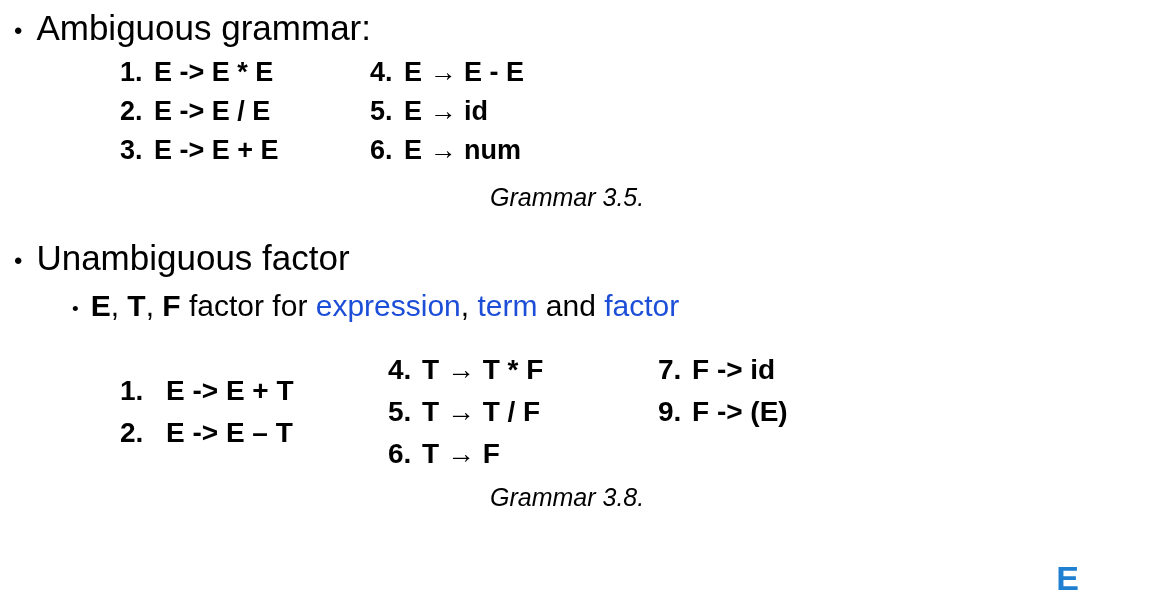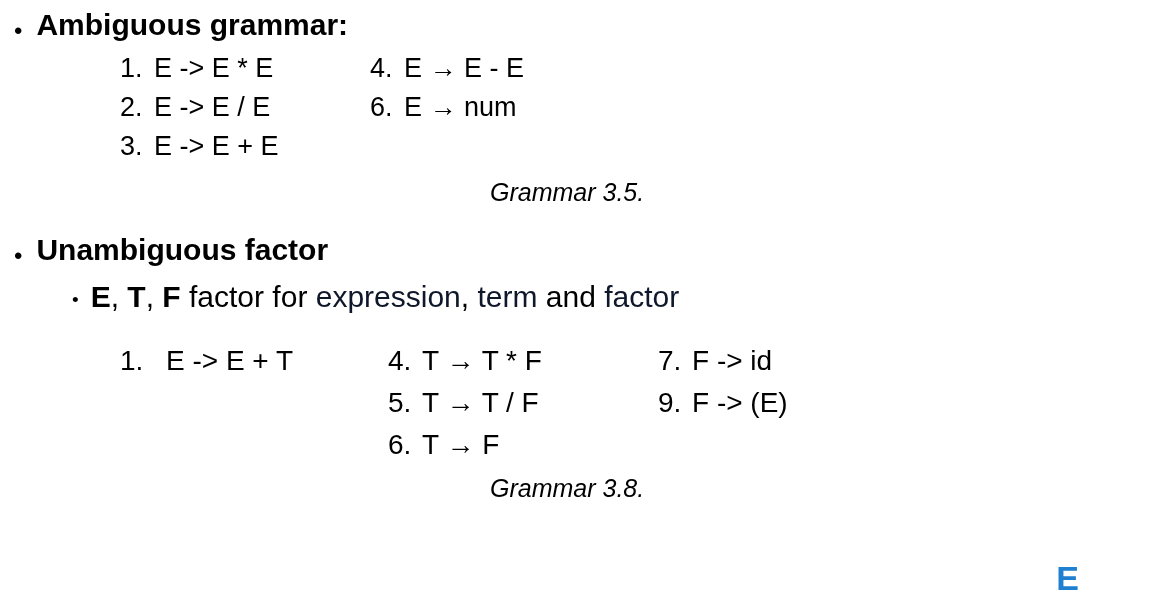--- a/index.html
+++ b/index.html
@@ -32,56 +32,55 @@
     line-height: 1.12;
     margin-left: 14px;
   }
   .bullet-l1 .dot {
     font-size: 24px;
     line-height: 1;
     padding-top: 11px;
     margin-right: 14px;
   }
   .bullet-l1 .txt {
-    font-size: 30px;
-    font-weight: bold;
+    font-size: 35px;
   }
 
   .bullet-l2 {
     display: flex;
     align-items: flex-start;
     margin-left: 72px;
     margin-top: 12px;
   }
   .bullet-l2 .dot {
     font-size: 19px;
     line-height: 1;
     padding-top: 10px;
     margin-right: 12px;
   }
   .bullet-l2 .txt {
     font-size: 30px;
   }
-  .blue { color: #0f172a; }
+  .blue { color: #1d4ed8; }
   .b { font-weight: bold; }
 
   
   .grammar-block {
     position: relative;
     margin-top: 10px;
   }
   .cols {
     display: flex;
   }
   .col {
     display: flex;
     flex-direction: column;
   }
   .rule {
-    font-weight: normal;
+    font-weight: bold;
     font-size: 27px;
     line-height: 1.45;
     white-space: pre;
   }
 
   .caption {
     font-style: italic;
     font-size: 25px;
     font-weight: normal;
     text-align: right;
@@ -90,21 +89,21 @@
   
   #g35 { margin-top: 6px; }
   #g35 .col1 { width: 250px; margin-left: 120px; }
   #g35 .col2 { width: 270px; }
   #g35 .col3 { width: 260px; }
   #g35 .caption-row { margin-left: 490px; margin-top: 12px; }
 
   
   #g38 { margin-top: 26px; }
   #g38 .rule { font-size: 28px; line-height: 1.5; }
-  #g38 .col1 { width: 250px; margin-left: 120px; }
+  #g38 .col1 { width: 250px; margin-left: 120px; justify-content: center; }
   #g38 .col2 { width: 270px; margin-left: 18px; }
   #g38 .col3 { width: 260px; }
   #g38 .caption-row { margin-left: 490px; margin-top: 8px; }
 
   .num-cell {
     display: inline-block;
     width: 34px;
   }
   .num-cell-wide {
     display: inline-block;
@@ -133,20 +132,21 @@
 
   <div class="grammar-block" id="g35">
     <div class="cols">
       <div class="col col1">
         <div class="rule"><span class="num-cell">1.</span><span>E -&gt; E * E</span></div>
         <div class="rule"><span class="num-cell">2.</span><span>E -&gt; E / E</span></div>
         <div class="rule"><span class="num-cell">3.</span><span>E -&gt; E + E</span></div>
       </div>
       <div class="col col2">
         <div class="rule"><span class="num-cell">4.</span><span>E → E - E</span></div>
+        <div class="rule"><span class="num-cell">5.</span><span>E → id</span></div>
         <div class="rule"><span class="num-cell">6.</span><span>E → num</span></div>
       </div>
     </div>
     <div class="caption-row">
       <span class="caption">Grammar 3.5.</span>
     </div>
   </div>
 
   <div class="bullet-l1" style="margin-top:26px;">
     <span class="dot">•</span>
@@ -155,20 +155,21 @@
 
   <div class="bullet-l2">
     <span class="dot">•</span>
     <span class="txt"><span class="b">E</span><span>, </span><span class="b">T</span><span>, </span><span class="b">F</span><span> factor for </span><span class="blue">expression</span><span>, </span><span class="blue">term</span><span> and </span><span class="blue">factor</span></span>
   </div>
 
   <div class="grammar-block" id="g38">
     <div class="cols">
       <div class="col col1">
         <div class="rule"><span class="num-cell-wide">1.</span><span>E -&gt; E + T</span></div>
+        <div class="rule"><span class="num-cell-wide">2.</span><span>E -&gt; E – T</span></div>
       </div>
       <div class="col col2">
         <div class="rule"><span class="num-cell">4.</span><span>T → T * F</span></div>
         <div class="rule"><span class="num-cell">5.</span><span>T → T / F</span></div>
         <div class="rule"><span class="num-cell">6.</span><span>T → F</span></div>
       </div>
       <div class="col col3">
         <div class="rule"><span class="num-cell">7.</span><span>F -&gt; id</span></div>
         <div class="rule"><span class="num-cell">9.</span><span>F -&gt; (E)</span></div>
       </div>

